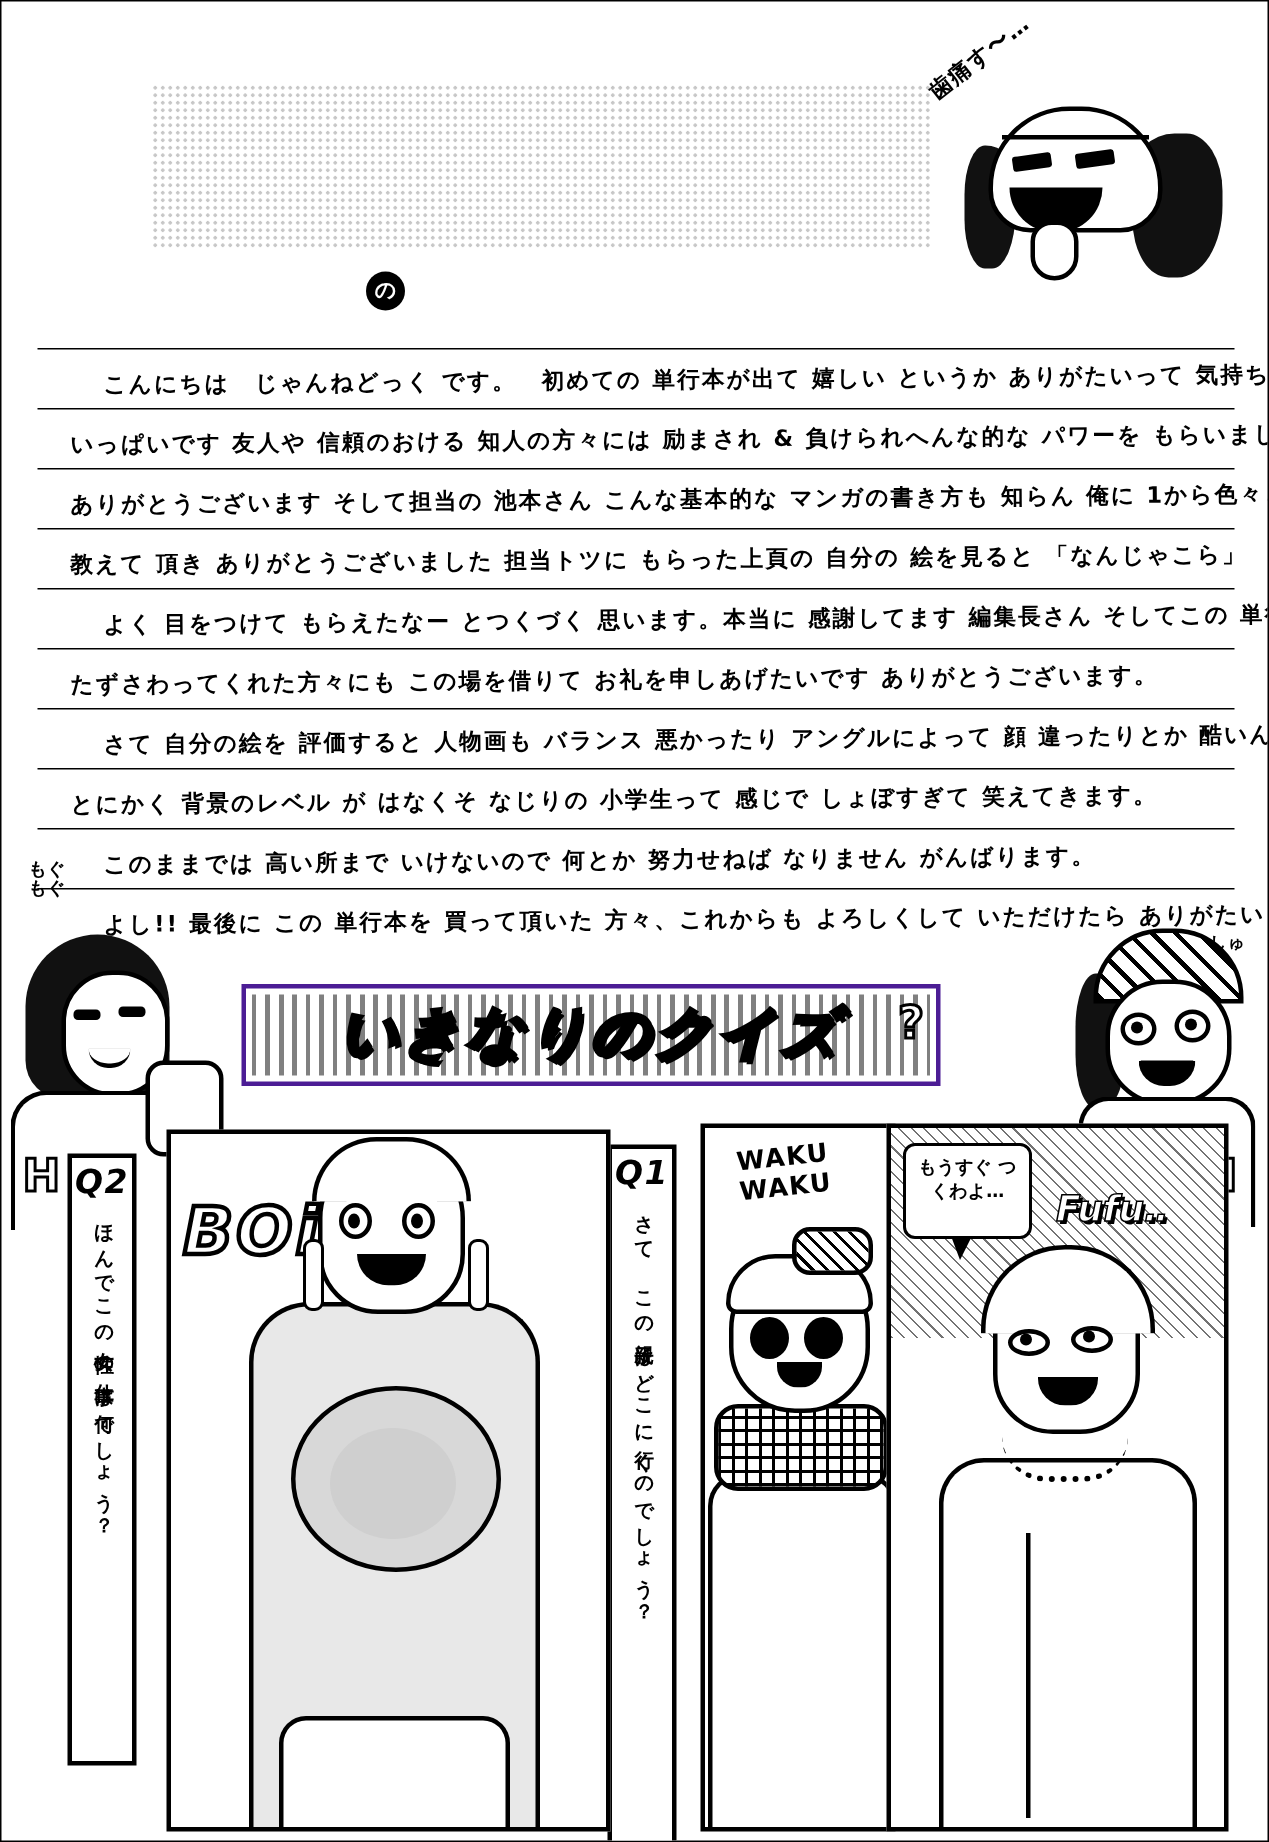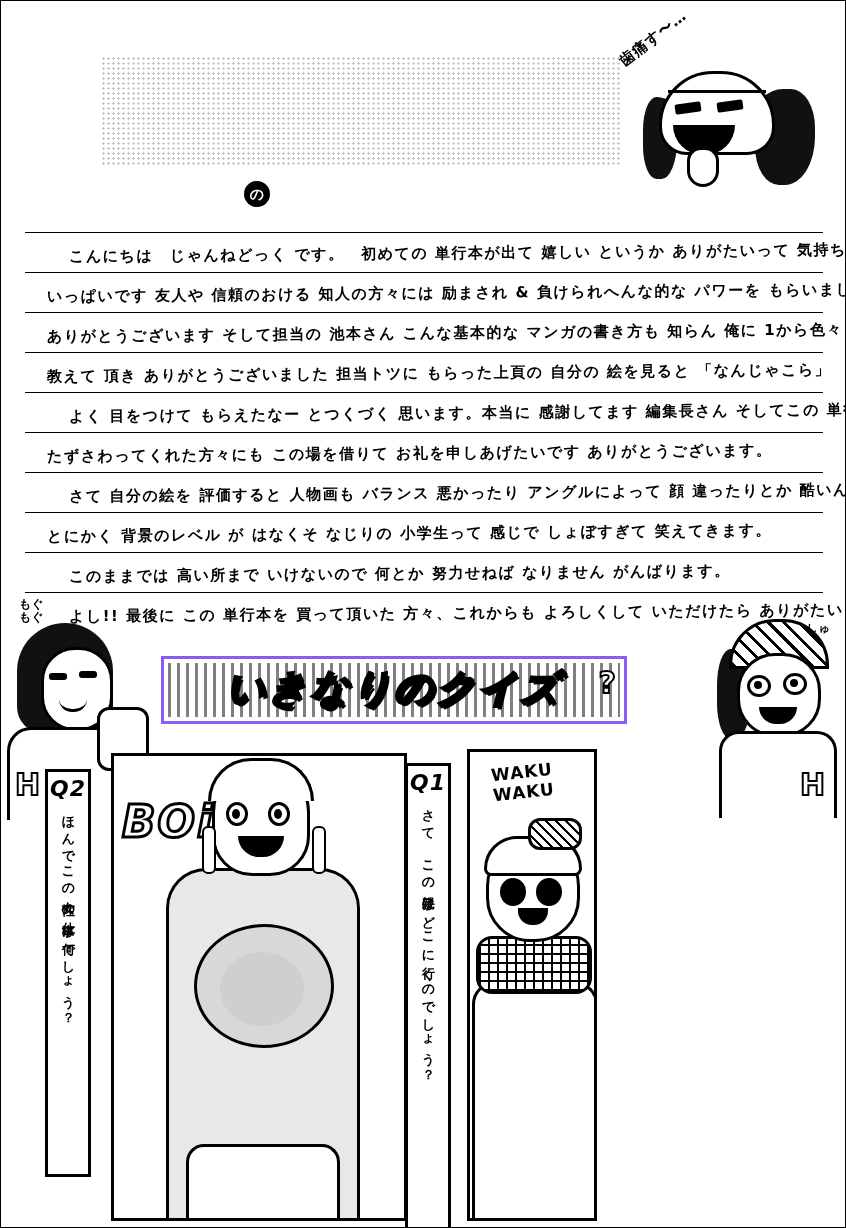--- a/index.html
+++ b/index.html
@@ -174,43 +174,42 @@
     letter-spacing: 1.5px;
     white-space: nowrap;
     transform: rotate(-0.5deg);
   }
   .letter-line.indent { left: 68px; }
 
   
   .mogu {
     position: absolute;
     left: 18px;
-    top: 598px;
+    top: 572px;
     font-size: 12px;
     font-weight: bold;
     line-height: 13px;
-    font-family: Liberation Mono, monospace;
   }
   .shu {
     position: absolute;
     right: 14px;
     top: 620px;
     font-size: 11px;
     font-weight: bold;
     letter-spacing: 1px;
   }
 
   
   .quiz-banner {
     position: absolute;
     left: 160px;
     top: 655px;
     width: 460px;
     height: 62px;
-    border: 3px solid #8b5cf6;
+    border: 3px solid #4c1d95;
     background: #fff;
   }
   .quiz-banner .stripes {
     position: absolute;
     inset: 4px;
     background: repeating-linear-gradient(
       90deg, #000 0 3px, #fff 3px 9px);
     opacity: 0.5;
   }
   .quiz-banner .txt {
@@ -838,14 +837,29 @@
       <div class="scarf"></div>
       <div class="head"></div>
       <div class="bangs"></div>
       <div class="bow"></div>
       <div class="eye l"></div>
       <div class="eye r"></div>
       <div class="mouth"></div>
     </div>
   </div>
 
+  <div class="panel panel-q1b">
+    <div class="hatch"></div>
+    <div class="bubble">もうすぐ つくわよ…</div>
+    <div class="fufu">Fufu‥</div>
+    <div class="mother">
+      <div class="body"></div>
+      <div class="fold"></div>
+      <div class="head"></div>
+      <div class="hair"></div>
+      <div class="eye l"></div>
+      <div class="eye r"></div>
+      <div class="mouth"></div>
+      <div class="neck-beads"></div>
+    </div>
+  </div>
 
 </div>
 
 </body></html>

